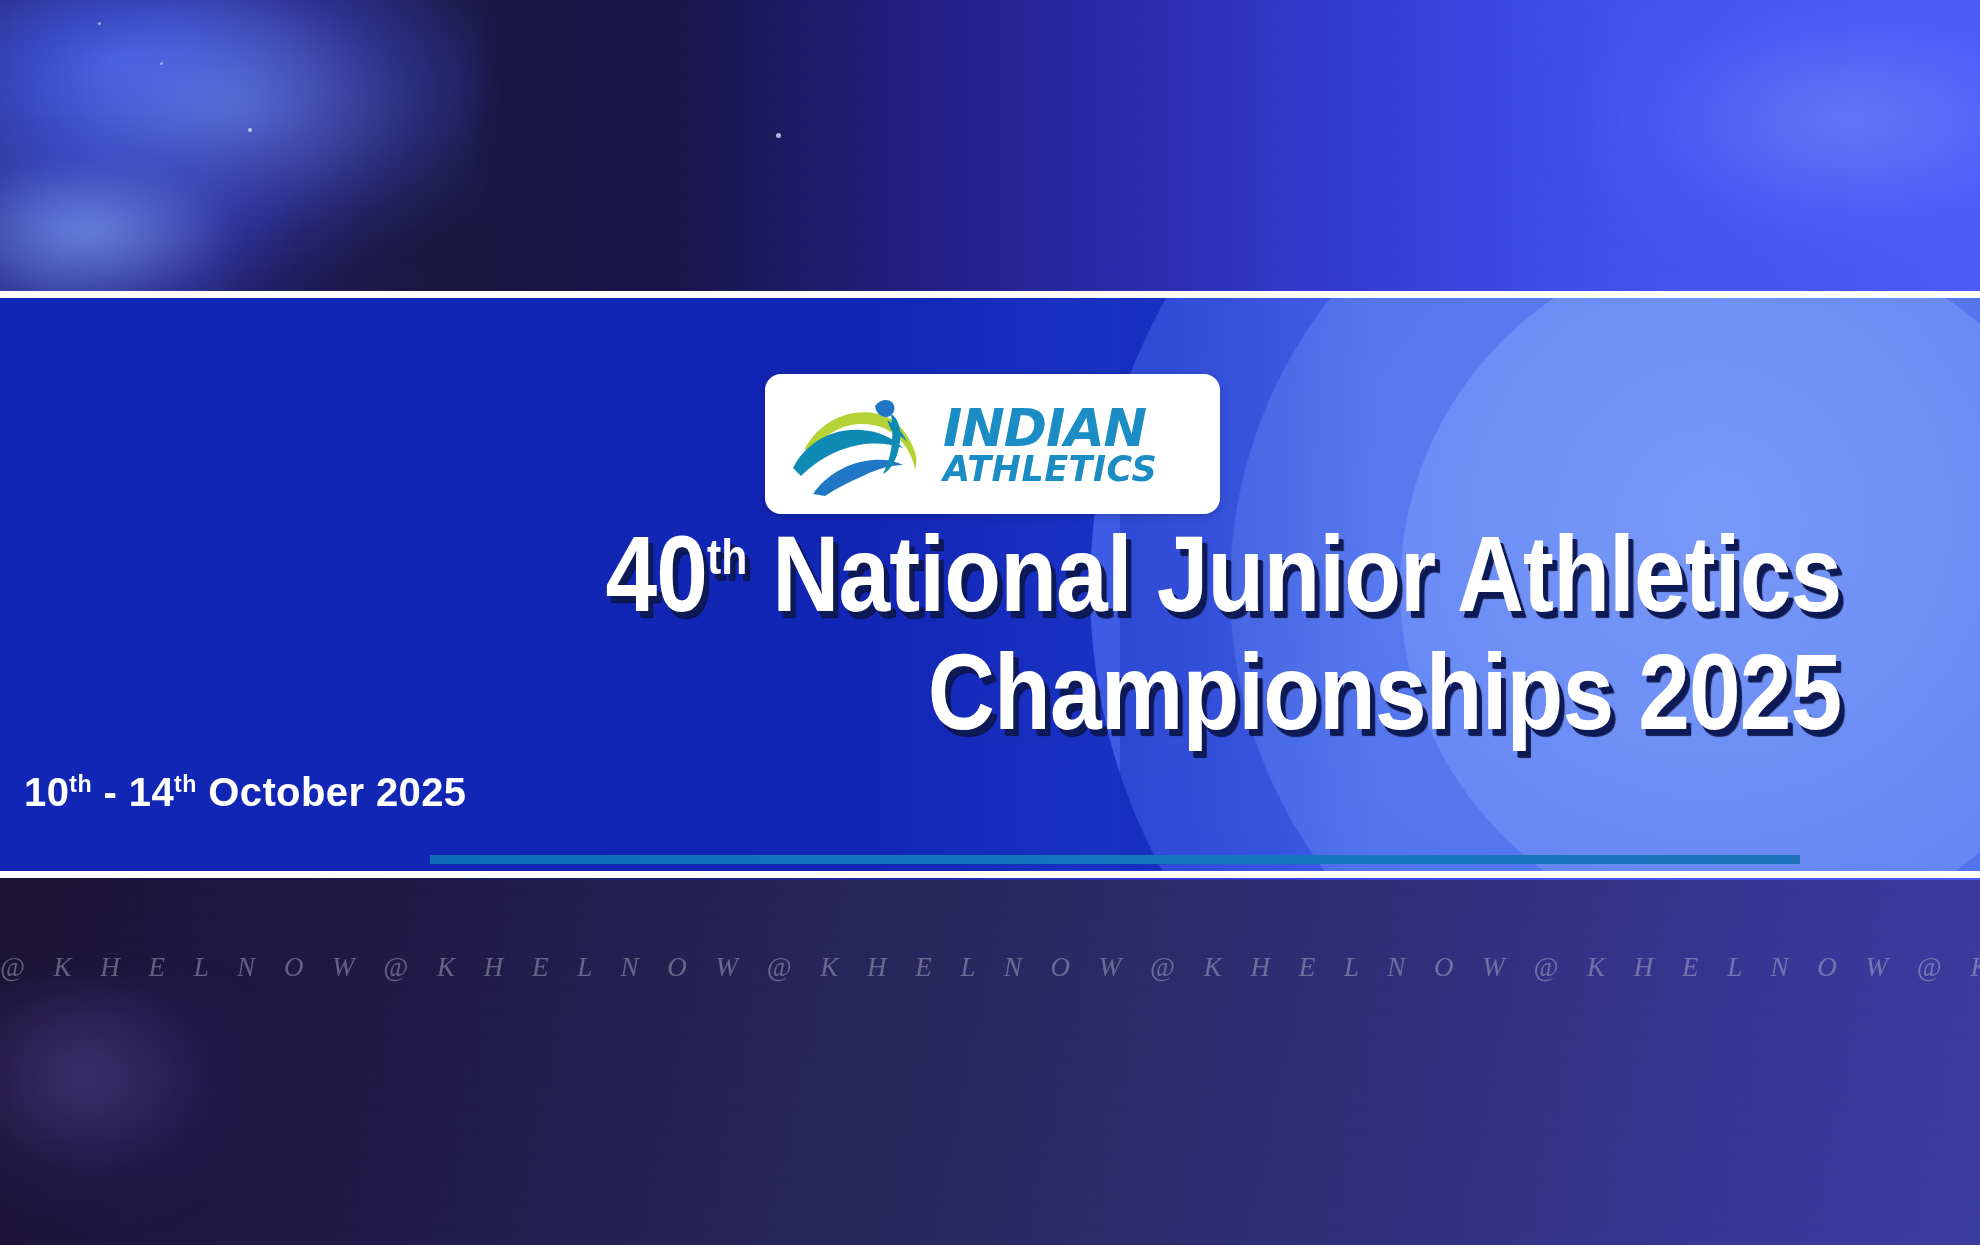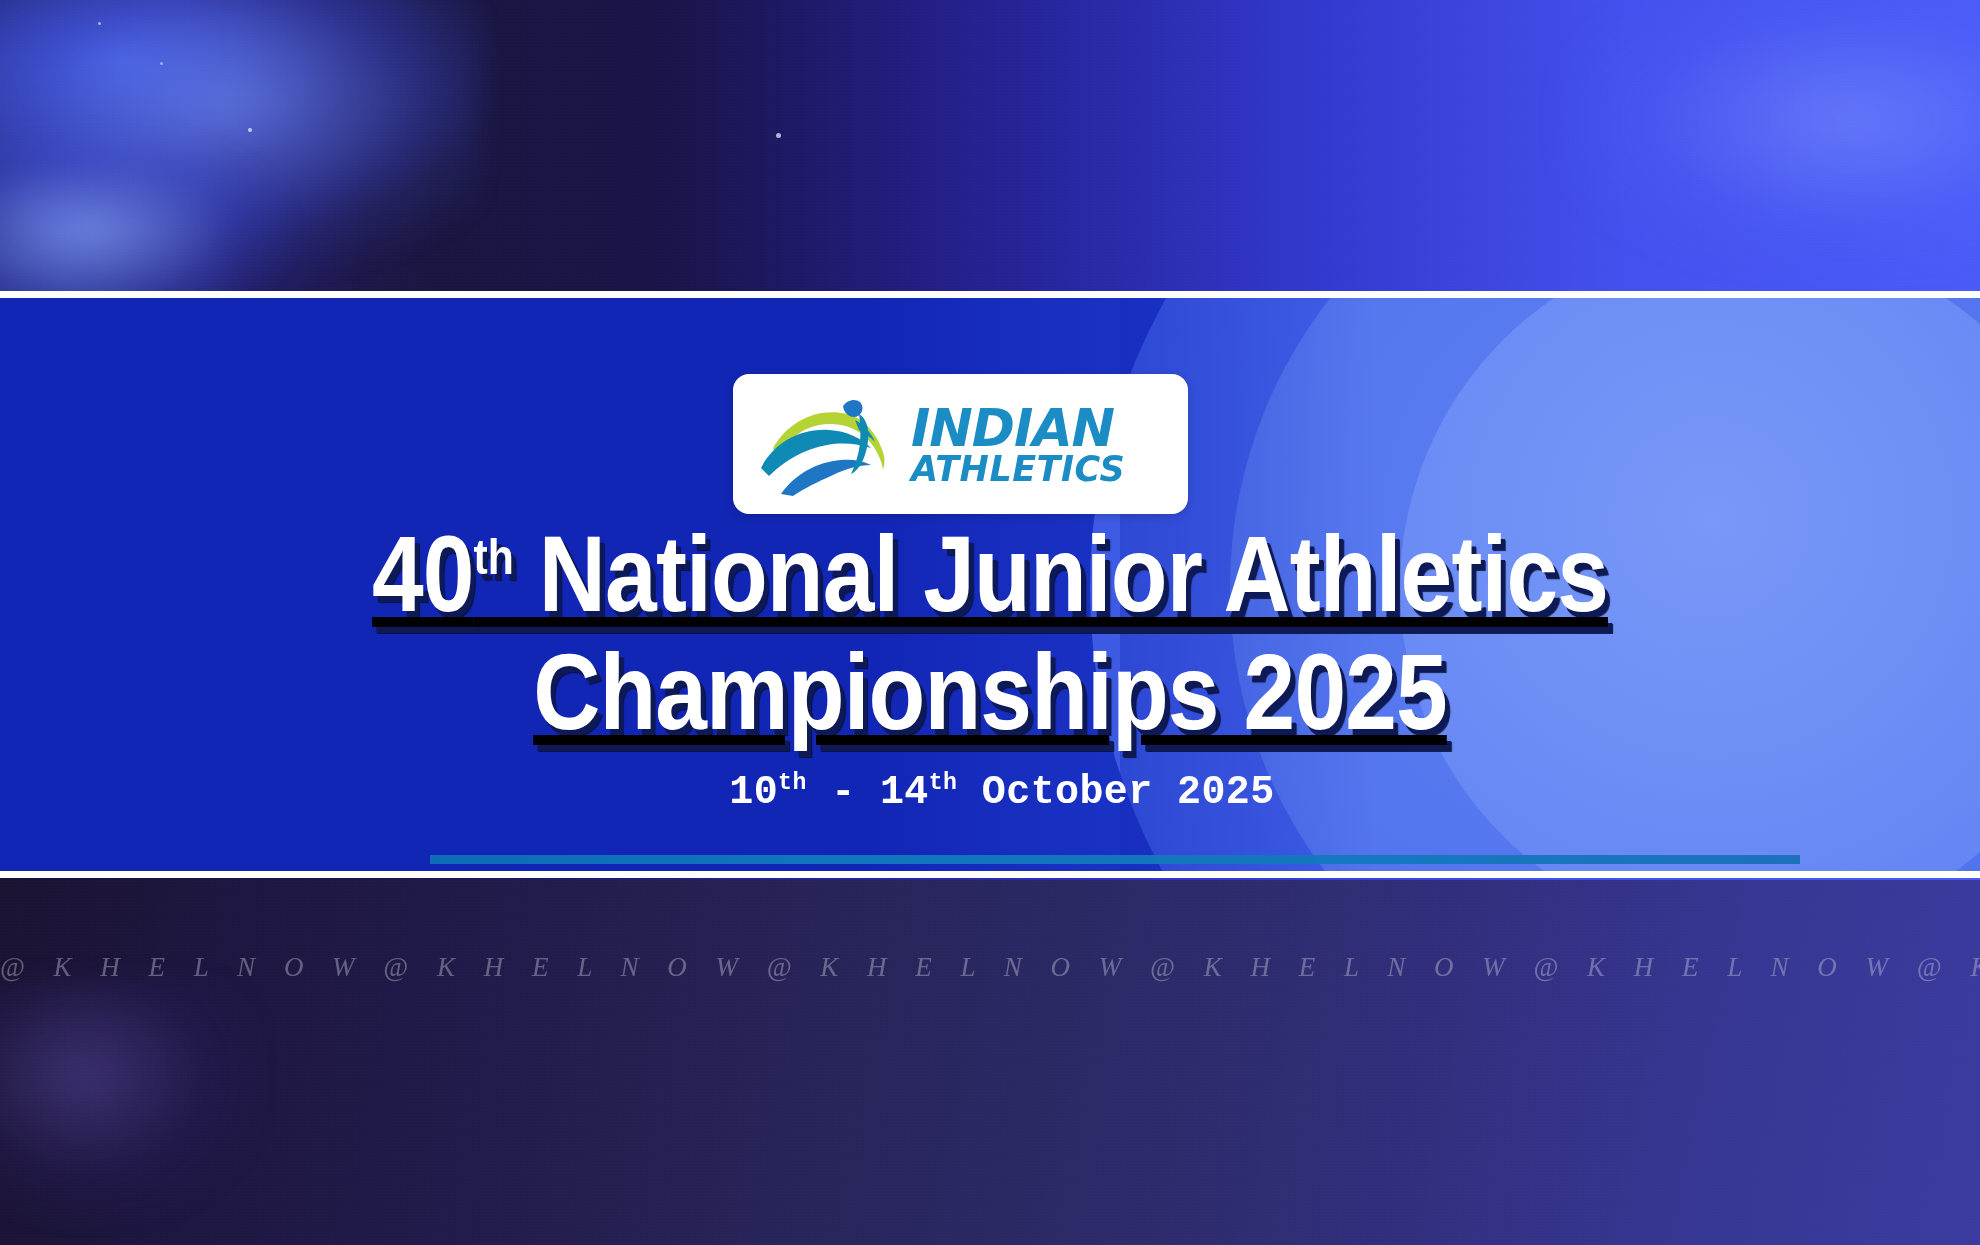--- a/index.html
+++ b/index.html
@@ -139,21 +139,21 @@
   }
   .teal-strip{
     position:absolute; left:430px; top:557px;
     width:1370px; height:9px;
     background:linear-gradient(90deg,#0d6fb8 0%, #1179bf 30%, #1278bd 70%, #1a6fb8 100%);
     opacity:.95;
   }
 
   
   .logo-box{
-    position:absolute; left:733px; top:374px;
+    position:absolute; left:765px; top:374px;
     width:455px; height:140px;
     background:#ffffff;
     border-radius:16px;
     display:flex; align-items:center;
     padding:0 32px 0 22px;
     gap:6px;
     box-shadow:0 2px 8px rgba(0,0,0,.18);
   }
   .logo-mark{ width:150px; height:108px; flex:0 0 150px; }
   .logo-words{
@@ -170,22 +170,21 @@
   .logo-words .l2{
     font-family:"DejaVu Sans", sans-serif;
     font-weight:700; font-style:italic;
     font-size:35px; letter-spacing:.5px;
     color:#1b8cc4;
   }
 
   
   .title-wrap{
     position:absolute; left:0; top:520px; width:1980px;
-    text-align:center;
-    text-decoration:underline;
+    text-align:right;
   }
   .title-line{
     font-family:"Liberation Sans Narrow","Liberation Sans", sans-serif;
     font-weight:bold;
     color:#ffffff;
     font-size:108px;
     line-height:1.0;
     letter-spacing:-1px;
     transform:scaleX(.86);
     transform-origin:center center;
@@ -196,22 +195,21 @@
   }
   .title-line.l2{ margin-top:10px; }
   .title-line sup{
     font-size:.46em;
     vertical-align:super;
     line-height:0;
     letter-spacing:0;
   }
   .date-line{
     position:absolute; left:0; top:770px; width:1980px;
-    text-align:center;
-    font-family:Liberation Mono, monospace;
+    font-family:Liberation Sans, sans-serif;
     font-weight:bold;
     font-size:40px;
     color:#ffffff;
     letter-spacing:.4px;
     white-space:nowrap;
     padding-left:24px;
   }
   .date-line sup{ font-size:.58em; vertical-align:super; line-height:0; }
 
   

